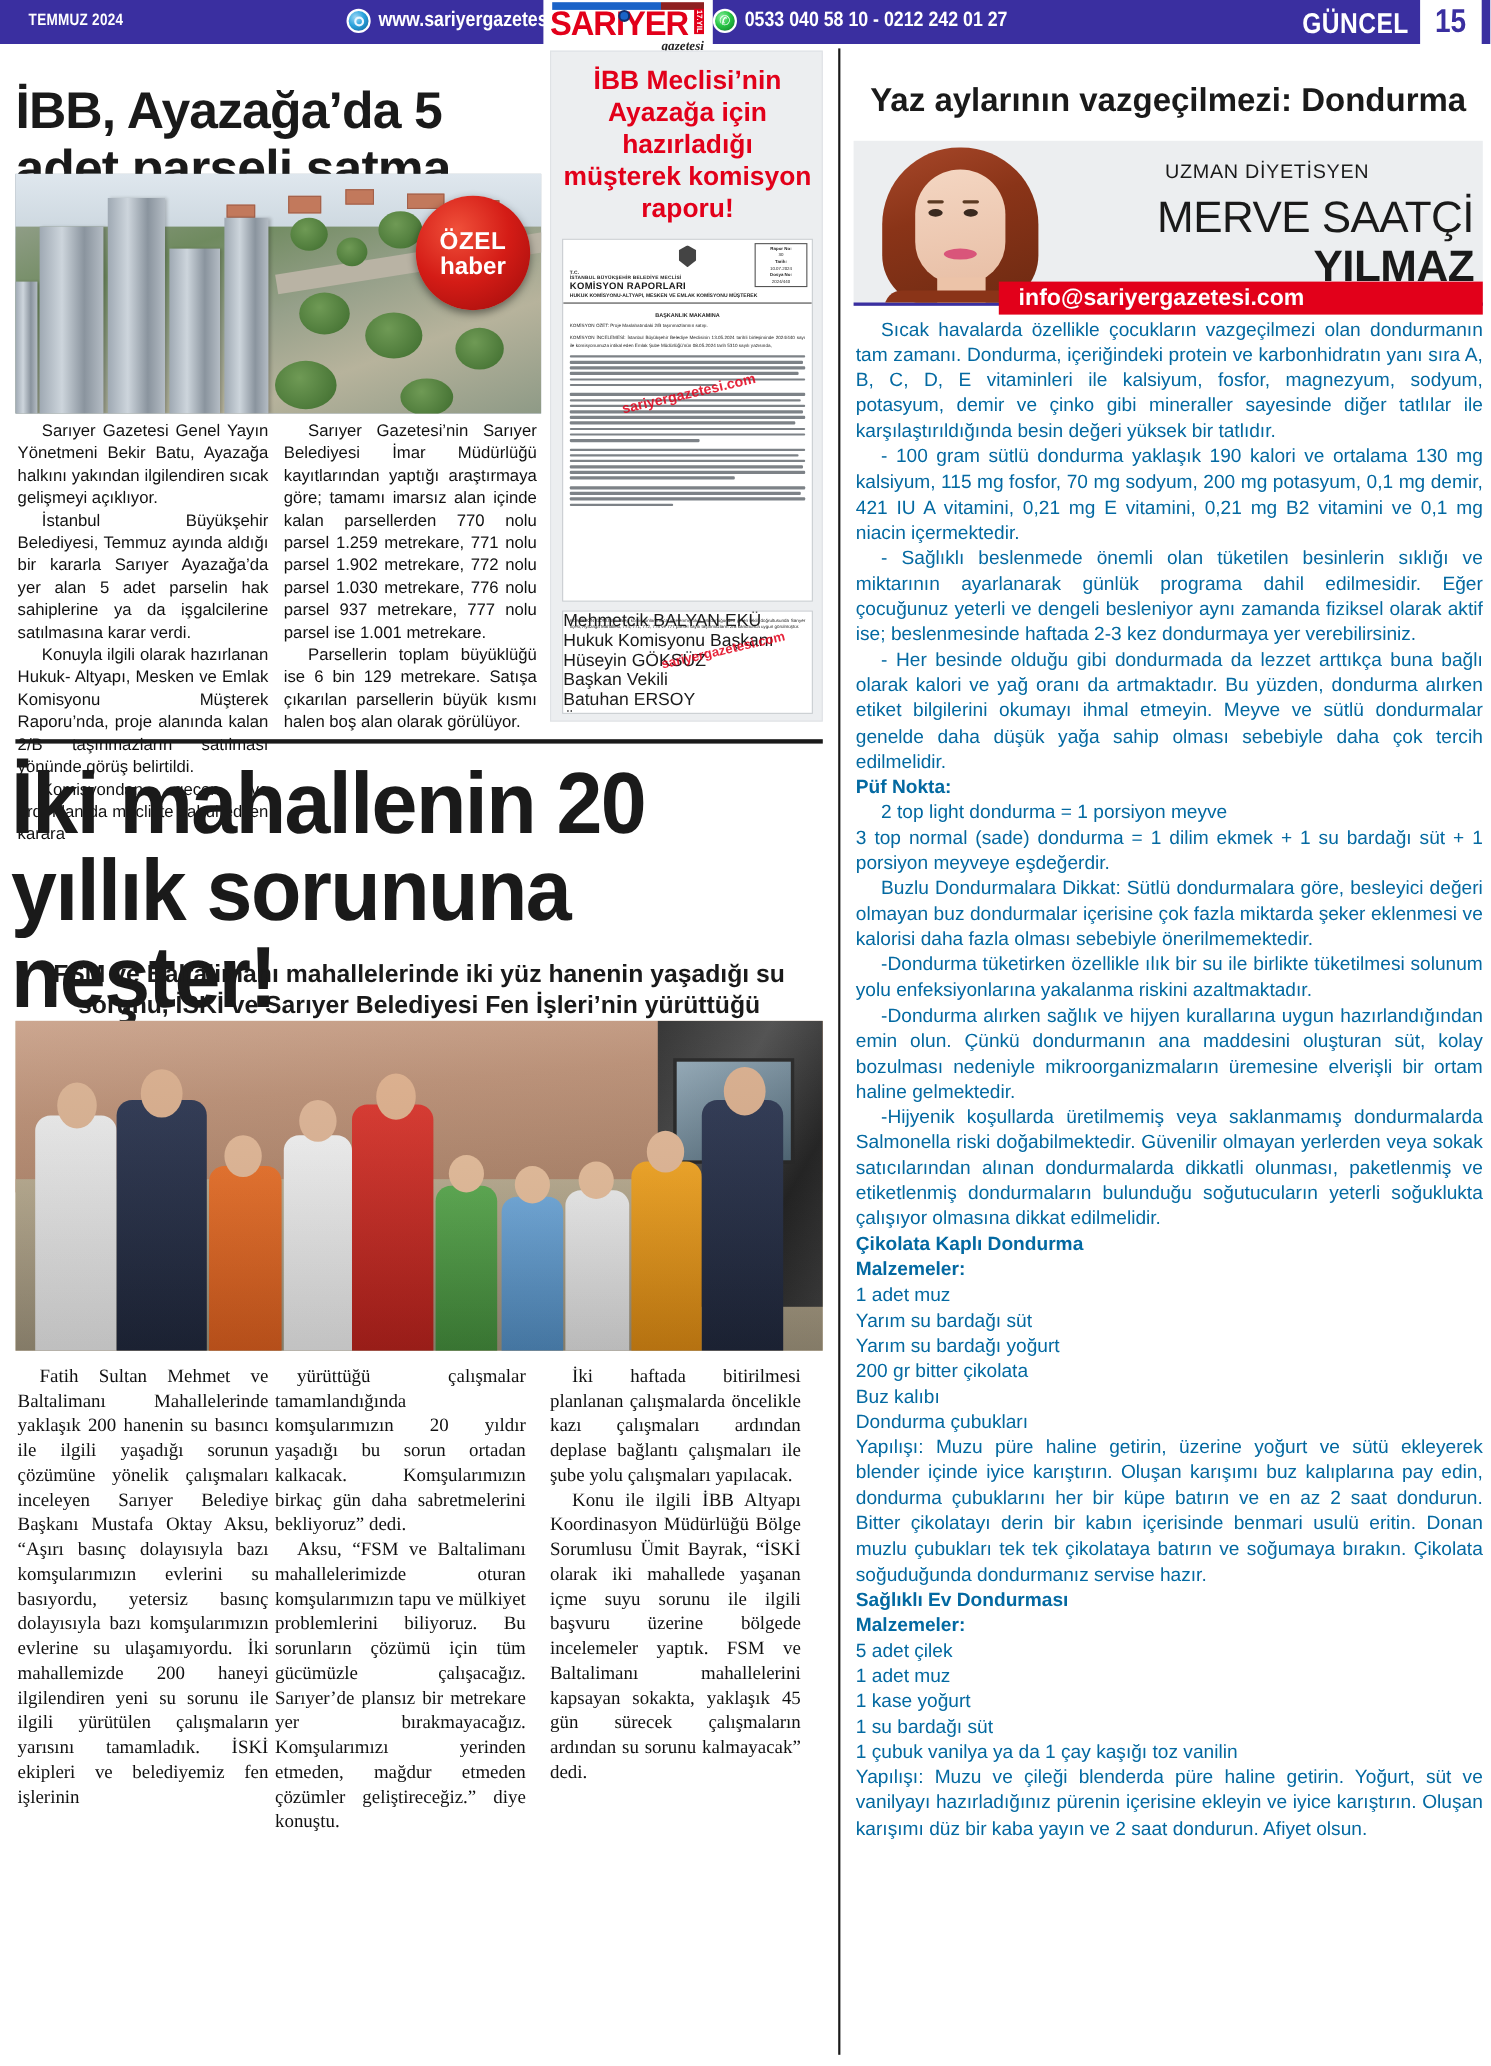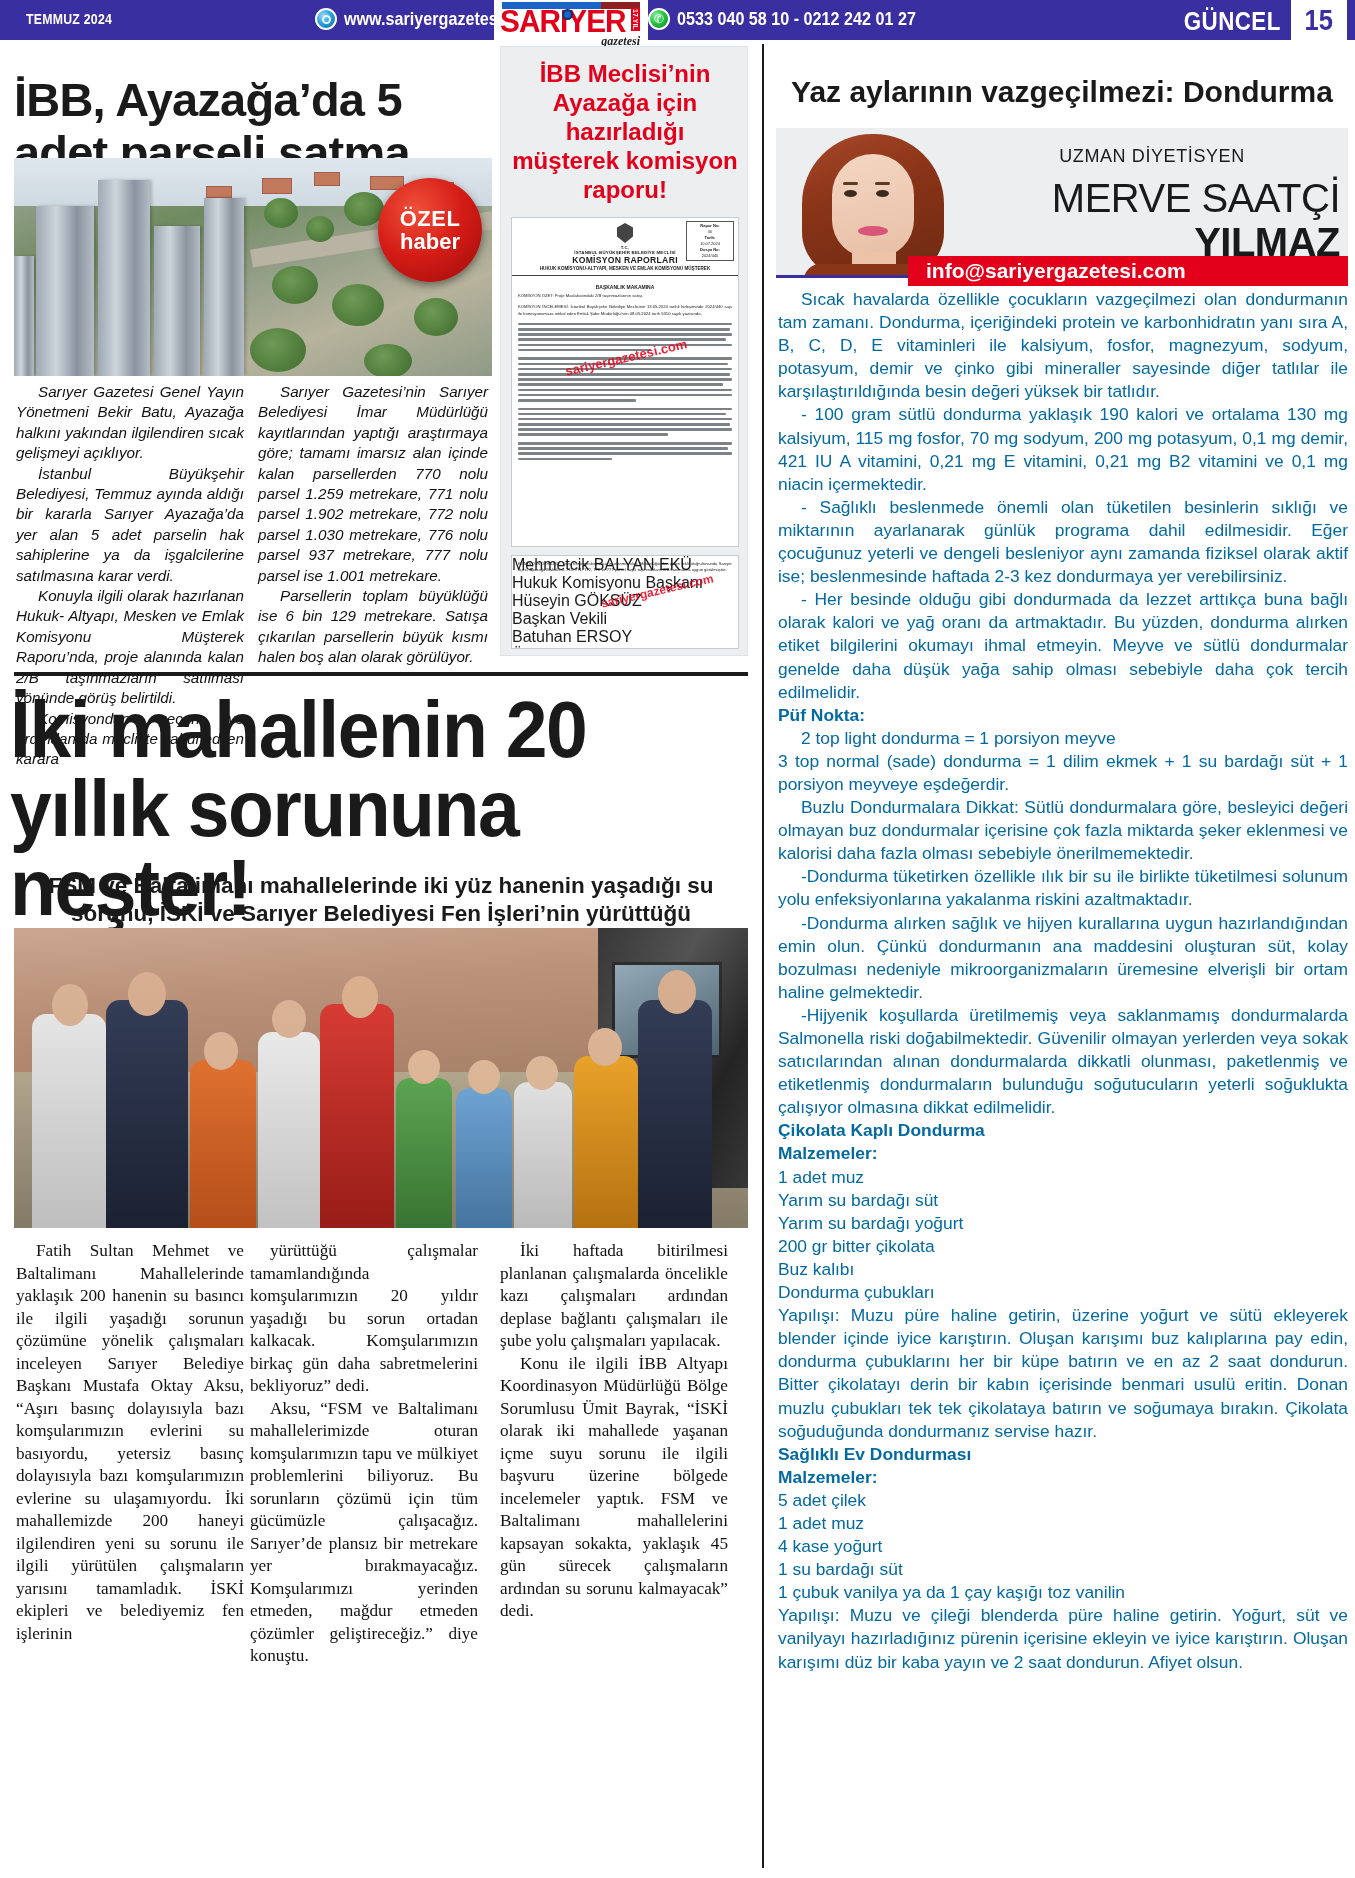--- a/index.html
+++ b/index.html
@@ -110,21 +110,21 @@
     font-family:"Liberation Sans Narrow","Liberation Sans",sans-serif;
     transform:scaleX(0.85);
   }
 
   
   .body-col {
     font-family:"Liberation Sans", sans-serif;
     font-size:15.2px; line-height:20.4px;
     text-align:justify; color:#111;
   }
-  .body-col p { margin:0; text-indent:22px;font-style:italic; }
+  .body-col p { margin:0; text-indent:22px; }
   .serif-col {
     font-family:"Liberation Serif", serif;
     font-size:17.2px; line-height:22.5px;
     text-align:justify; color:#111;
   }
   .serif-col p { margin:0; text-indent:20px; }
 
   
   .a1-head {
     position:absolute; left:14px; top:42px; width:480px;
@@ -189,21 +189,21 @@
   .doc {
     position:absolute; left:10px; top:170px; width:228px; height:330px;
     background:#ffffff; border:1px solid #c8ccd0; overflow:hidden;
   }
   .doc2 {
     position:absolute; left:10px; top:508px; width:228px; height:94px;
     background:#ffffff; border:1px solid #c8ccd0; overflow:hidden;
   }
   .doc .dh {
     position:absolute; left:0; top:0; width:100%; padding:5px 6px 4px;
-    text-align:center; border-bottom:1px solid #444;
+    text-align:left; border-bottom:1px solid #444;
   }
   .doc .crest {
     width:16px; height:20px; margin:0 auto 2px;
     background:#444;
     clip-path:polygon(50% 0,100% 22%,100% 68%,50% 100%,0 68%,0 22%);
   }
   .doc .dh .t1 { font-size:4.4px; font-weight:700; letter-spacing:.2px; }
   .doc .dh .t2 { font-size:8.6px; font-weight:700; letter-spacing:.3px; }
   .doc .dh .t3 { font-size:4.6px; font-weight:700; margin-top:1px; }
   .doc .dmeta {
@@ -613,17 +613,17 @@
   <p class="noind">Yarım su bardağı süt</p>
   <p class="noind">Yarım su bardağı yoğurt</p>
   <p class="noind">200 gr bitter çikolata</p>
   <p class="noind">Buz kalıbı</p>
   <p class="noind">Dondurma çubukları</p>
   <p class="noind">Yapılışı: Muzu püre haline getirin, üzerine yoğurt ve sütü ekleyerek blender içinde iyice karıştırın. Oluşan karışımı buz kalıplarına pay edin, dondurma çubuklarını her bir küpe batırın ve en az 2 saat dondurun. Bitter çikolatayı derin bir kabın içerisinde benmari usulü eritin. Donan muzlu çubukları tek tek çikolataya batırın ve soğumaya bırakın. Çikolata soğuduğunda dondurmanız servise hazır.</p>
   <p class="bold">Sağlıklı Ev Dondurması</p>
   <p class="bold">Malzemeler:</p>
   <p class="noind">5 adet çilek</p>
   <p class="noind">1 adet muz</p>
-  <p class="noind">4 kase yoğurt</p>
+  <p class="noind">1 kase yoğurt</p>
   <p class="noind">1 su bardağı süt</p>
   <p class="noind">1 çubuk vanilya ya da 1 çay kaşığı toz vanilin</p>
   <p class="noind">Yapılışı: Muzu ve çileği blenderda püre haline getirin. Yoğurt, süt ve vanilyayı hazırladığınız pürenin içerisine ekleyin ve iyice karıştırın. Oluşan karışımı düz bir kaba yayın ve 2 saat dondurun. Afiyet olsun.</p>
 </div>
 
 </body></html>

